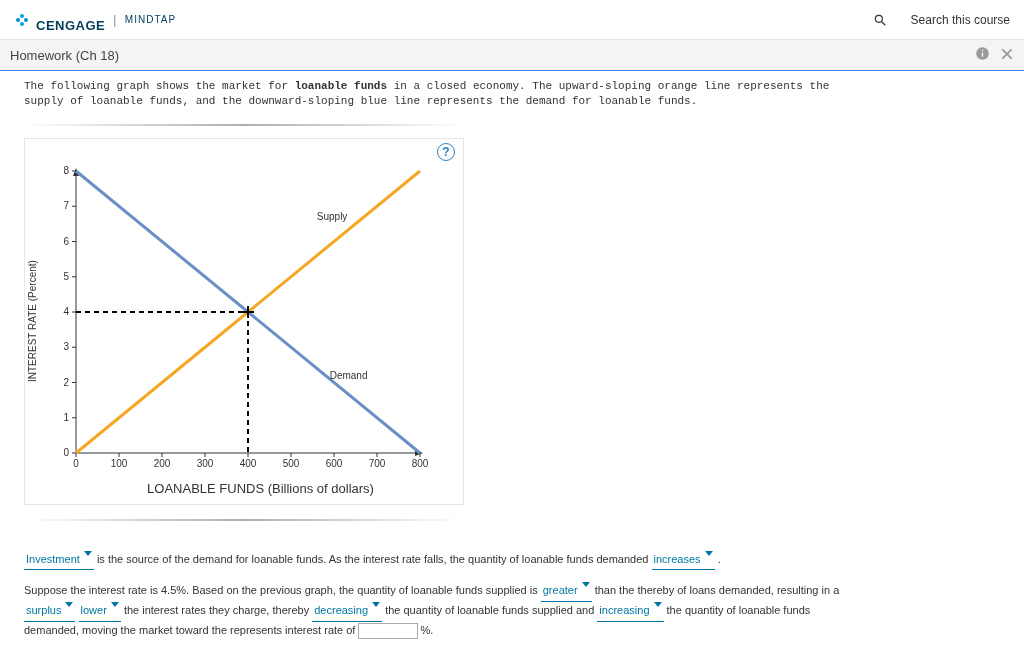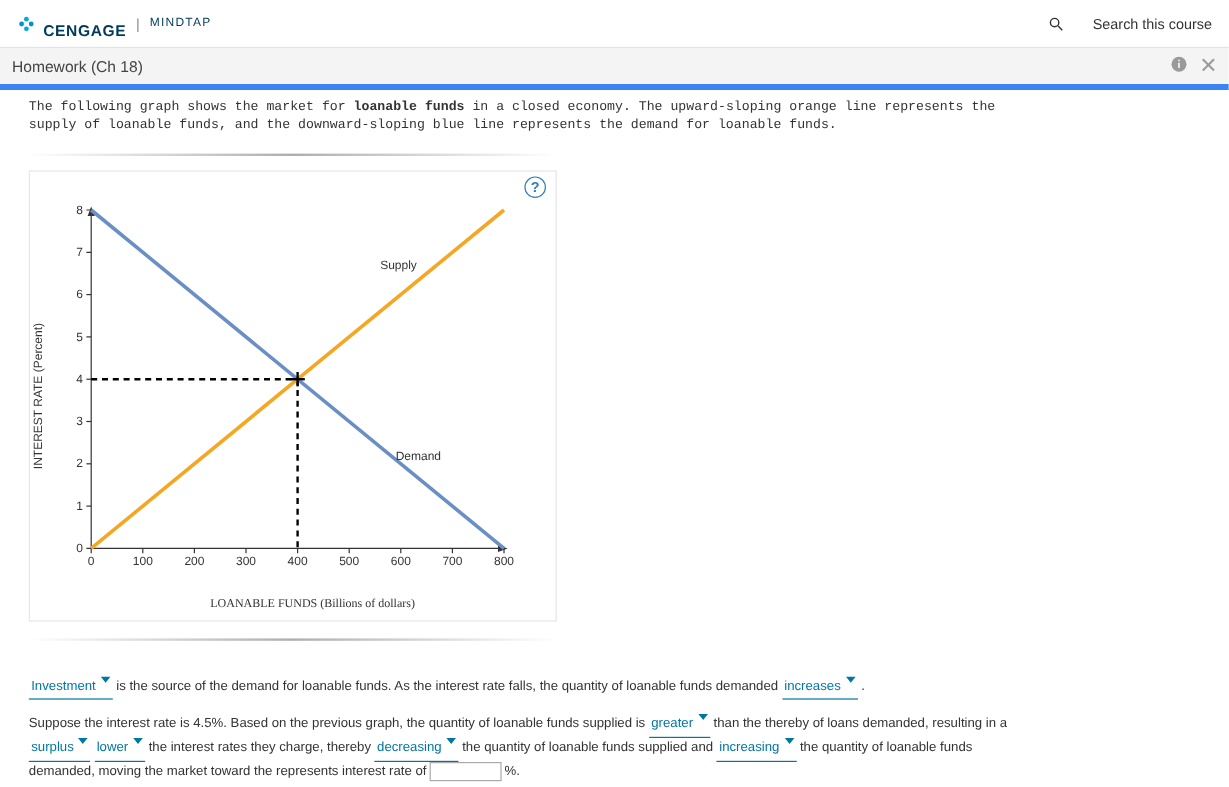--- a/index.html
+++ b/index.html
@@ -5,34 +5,34 @@
   * { box-sizing: border-box; margin: 0; padding: 0; }
   body { font-family: Arial, Helvetica, sans-serif; font-size: 12px; color: #333; background: #fff; width: 1024px; }
   .topbar { display: flex; align-items: center; justify-content: space-between; padding: 6px 14px; border-bottom: 1px solid #e3e3e3; }
   .brand { display: flex; align-items: center; gap: 6px; color: #003b5c; letter-spacing: 0.5px; }
   .brand .logo { width: 16px; height: 16px; }
   .brand .cengage { font-weight: 600; font-size: 13px; margin-top: 12px; }
   .brand .divider { color: #8a8a8a; margin: 0 2px; }
   .brand .mindtap { font-weight: 400; font-size: 10px; letter-spacing: 1px; }
   .search { display: flex; align-items: center; gap: 24px; font-size: 12px; color: #333; }
   .search svg { width: 14px; height: 14px; }
-  .subbar { display: flex; align-items: center; justify-content: space-between; background: #f4f4f4; border-bottom: 5px solid #3b82f6; padding: 6px 10px; font-size: 13px; color: #444; }
+  .subbar { display: flex; align-items: center; justify-content: space-between; background: #f4f4f4; border-bottom: 1px solid #3b82f6; padding: 6px 10px; font-size: 13px; color: #444; }
   .subbar-right { display: flex; gap: 10px; align-items: center; color: #888; }
   .content { padding: 8px 24px 24px 24px; }
   .intro { font-size: 11px; color: #333; line-height: 1.4; max-width: 820px; font-family: Liberation Mono, monospace; }
   .intro b { font-weight: 700; }
   .hr-grad { height: 2px; width: 440px; margin: 14px 0 12px 0; background: linear-gradient(to right, rgba(120,120,120,0) 0%, rgba(120,120,120,0.6) 50%, rgba(120,120,120,0) 100%); }
   .chart-card { width: 440px; background: #fff; border: 1px solid #e6e6e6; padding: 8px 8px 8px 0; position: relative; }
   .help-badge { position: absolute; top: 4px; right: 8px; width: 18px; height: 18px; border-radius: 50%; border: 1px solid #2f7fbf; color: #2f7fbf; font-size: 12px; font-weight: 700; display: flex; align-items: center; justify-content: center; cursor: pointer; }
   .chart-wrap { display: flex; }
   .ylabel { writing-mode: vertical-rl; transform: rotate(180deg); font-size: 10px; color: #333; text-align: center; padding: 0 2px; }
   .plot-col { flex: 1; }
   svg.plot { display: block; }
   .axis-text { font-size: 10px; fill: #333; }
-  .xlabel { text-align: center; font-size: 10px; color: #333; margin-top: 17px; margin-left: 26px; font-family: Liberation Serif, serif; }
+  .xlabel { text-align: center; font-size: 13px; color: #333; margin-top: 4px; margin-left: 26px; }
   .para { font-size: 11px; color: #333; line-height: 1.6; max-width: 840px; margin-top: 30px; }
   .para + .para { margin-top: 12px; }
   .dd { display: inline-flex; align-items: flex-start; gap: 4px; color: #0077a3; font-weight: 400; border-bottom: 1px solid #0077a3; padding: 0 2px 1px 2px; cursor: pointer; text-decoration: none; }
   .dd .tri { width: 0; height: 0; border-left: 4px solid transparent; border-right: 4px solid transparent; border-top: 5px solid #0077a3; display: inline-block; }
   .fillbox { display: inline-block; width: 60px; height: 16px; border: 1px solid #aaa; background: #fff; vertical-align: middle; }
   .pct { margin-left: 2px; }
   .icon-gray { color:#888; }
 </style>
 </head>
 <body>

